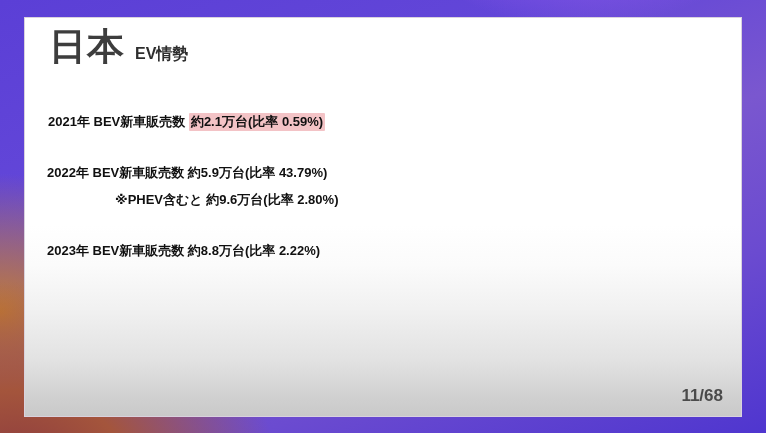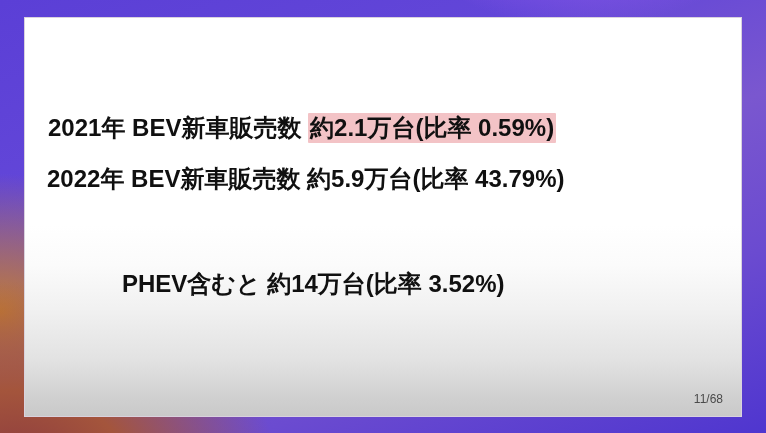--- a/index.html
+++ b/index.html
@@ -73,21 +73,21 @@
     margin-left: 10px;
     line-height: 1;
   }
 
   
   .line {
     position: absolute;
     white-space: nowrap;
     font-weight: bold;
     color: #101010;
-    font-size: 24px;
+    font-size: 13px;
     line-height: 1.2;
   }
 
   .hl {
     background: #f3c3c6;
     padding: 1px 2px 2px 2px;
     border-radius: 1px;
   }
 
   .big-red {
@@ -108,41 +108,46 @@
   #line-summary{ left: 22px; top: 311px; }
   #line-ratio  { left: 22px; top: 355px; font-size: 19px; }
 
   #line-ratio .arrow { font-size: 20px; }
 
   
   #page-number {
     position: absolute;
     right: 18px;
     bottom: 10px;
-    font-size: 12px;
+    font-size: 17px;
     color: #4b4b4b;
-    font-weight: normal;
+    font-weight: bold;
   }
 </style>
 </head>
 <body>
 
 <div id="slide-frame">
 
   <div id="slide">
 
+    <div id="title-block">
+      <span id="title-main">日本</span>
+      <span id="title-sub">EV情勢</span>
+    </div>
 
     <div class="line" id="line-2021">
       <span>2021年 BEV新車販売数 </span><span class="hl">約2.1万台(比率 0.59%)</span>
     </div>
 
     <div class="line" id="line-2022">2022年 BEV新車販売数 約5.9万台(比率 43.79%)</div>
 
+    <div class="line" id="line-2022b">※PHEV含むと 約9.6万台(比率 2.80%)</div>
 
+    <div class="line" id="line-2023">2023年 BEV新車販売数  約8.8万台(比率 2.22%)</div>
 
-    <div class="line" id="line-2023b">PHEV含むと 約14万台(比率 3.52%)</div>
 
 
 
     <div id="page-number">11/68</div>
 
   </div>
 </div>
 
 </body></html>

